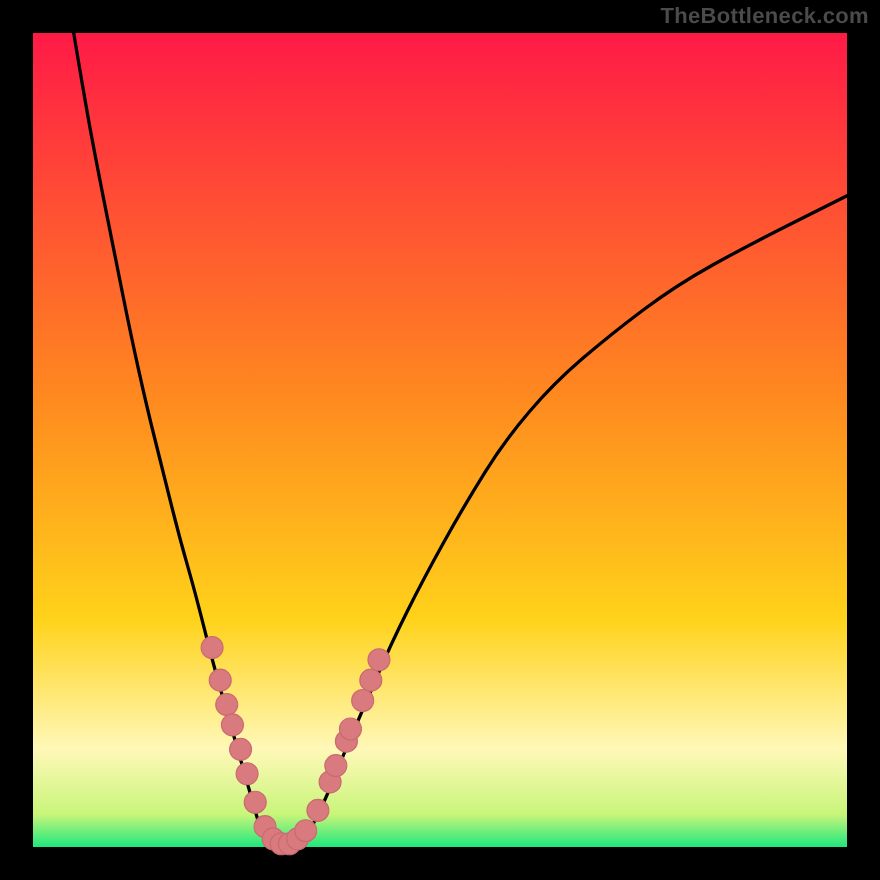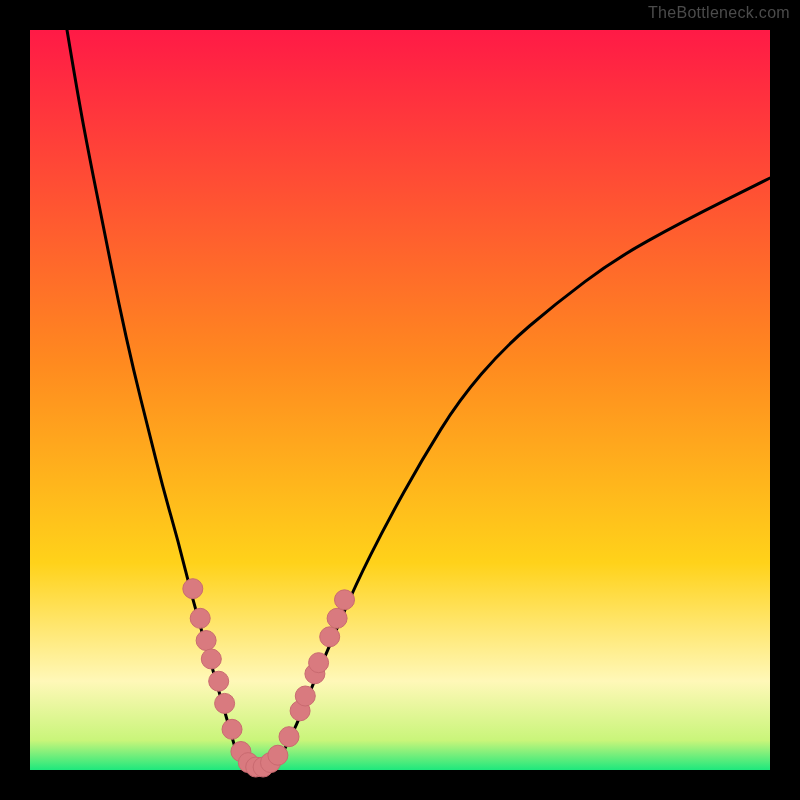--- a/index.html
+++ b/index.html
@@ -17,22 +17,22 @@
     top: 0;
     width: 800px;
     height: 800px;
     background: #000;
   }
   .watermark {
     position: absolute;
     top: 4px;
     right: 10px;
     color: #4b4b4b;
-    font-size: 16px;
-    font-weight: 400;
+    font-size: 20px;
+    font-weight: 700;
     letter-spacing: 0.3px;
     z-index: 20;
   }
   svg.plot {
     position: absolute;
     left: 30px;
     top: 30px;
     width: 740px;
     height: 740px;
     overflow: visible;

